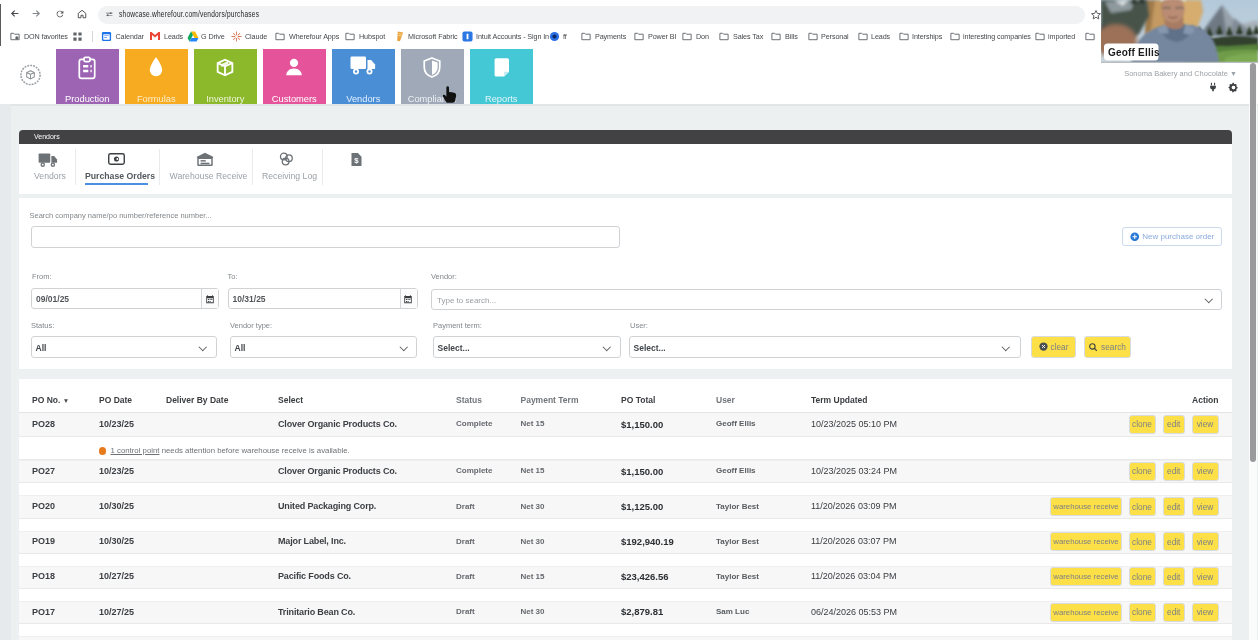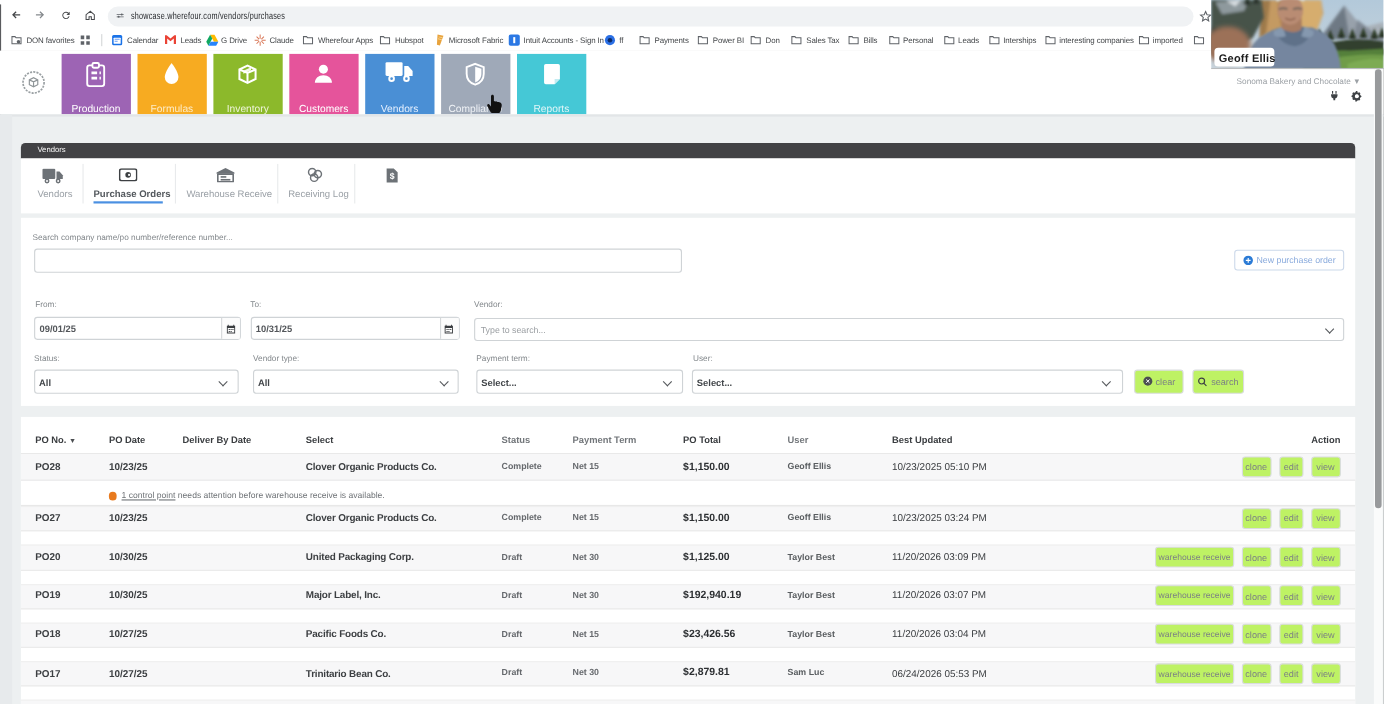--- a/index.html
+++ b/index.html
@@ -25,21 +25,21 @@
              background:#424245; border-radius:4px 4px 0 0; color:#fdfdfd; font-size:7px;
              line-height:14px; padding-left:15px; }
   .tabtxt { position:absolute; top:170.5px; font-size:8.7px; color:#9ba1a7; }
   .tabico { position:absolute; top:152px; }
   .vsep { position:absolute; top:149px; height:36px; width:1px; background:#e8eaec; }
   label.flabel { position:absolute; font-size:7.5px; color:#82878b; line-height:1; }
   .inp { position:absolute; background:#fff; border:1px solid #cfd3d6; border-radius:3px; }
   .seltxt { font-size:8.5px; color:#42464a; font-weight:bold; padding-left:3.5px; }
   .chev { position:absolute; width:5.5px; height:5.5px; border-right:1.2px solid #55585c;
           border-bottom:1.2px solid #55585c; transform:rotate(45deg); }
-  .btn { position:absolute; background:#bef264; border:1px solid #d9dcde; border-radius:3px;
+  .btn { position:absolute; background:#fde047; border:1px solid #d9dcde; border-radius:3px;
          font-size:8.3px; white-space:nowrap; color:#7c8084; display:flex; align-items:center; justify-content:center; }
   
   .th { position:absolute; font-size:8.5px; font-weight:bold; color:#3a3d40; line-height:1; }
   .th.gray { color:#72767a; }
   .stripe { position:absolute; left:19px; width:1213px; background:#f7f7f8;
             border-top:1px solid #efefef; border-bottom:1px solid #e9e9e9; }
   .cell { position:absolute; font-size:9px; color:#3c3f42; white-space:nowrap; line-height:1; }
   .b { font-weight:bold; }
   .gray2 { color:#66696d; }
 </style></head>
@@ -366,21 +366,21 @@
 <div class="card" style="top:379px;height:261px;"></div>
 <div id="table">
 <div class="th" style="left:32px;top:395.5px;">PO No. <span style="font-size:6.5px;color:#4a4d50;">▼</span></div>
 <div class="th" style="left:99px;top:395.5px;">PO Date</div>
 <div class="th" style="left:166px;top:395.5px;">Deliver By Date</div>
 <div class="th" style="left:278px;top:395.5px;">Select</div>
 <div class="th gray" style="left:456px;top:395.5px;">Status</div>
 <div class="th gray" style="left:520.5px;top:395.5px;">Payment Term</div>
 <div class="th" style="left:621px;top:395.5px;">PO Total</div>
 <div class="th gray" style="left:716px;top:395.5px;">User</div>
-<div class="th" style="left:811px;top:395.5px;">Best Updated</div>
+<div class="th" style="left:811px;top:395.5px;">Term Updated</div>
 <div class="th" style="right:39.5px;top:395.5px;">Action</div>
 <div class="abs" style="left:19px;top:411.5px;width:1213px;height:1px;background:#e4e4e4;"></div>
 <div class="stripe" style="top:412.5px;height:24px;border-top:none;"></div>
 <div class="cell b" style="left:32px;top:419.8px;">PO28</div>
 <div class="cell b" style="left:99px;top:419.8px;">10/23/25</div>
 <div class="cell b" style="left:278px;top:419.8px;letter-spacing:-0.15px;">Clover Organic Products Co.</div>
 <div class="cell gray2" style="left:456px;top:420.3px;font-size:8px;font-weight:bold;">Complete</div>
 <div class="cell gray2" style="left:520.5px;top:420.3px;font-size:8px;font-weight:bold;">Net 15</div>
 <div class="cell b" style="left:621px;top:419.55px;font-size:9.5px;color:#2c2f32;">$1,150.00</div>
 <div class="cell" style="left:716px;top:420.3px;font-size:8px;font-weight:bold;color:#595d60;">Geoff Ellis</div>

